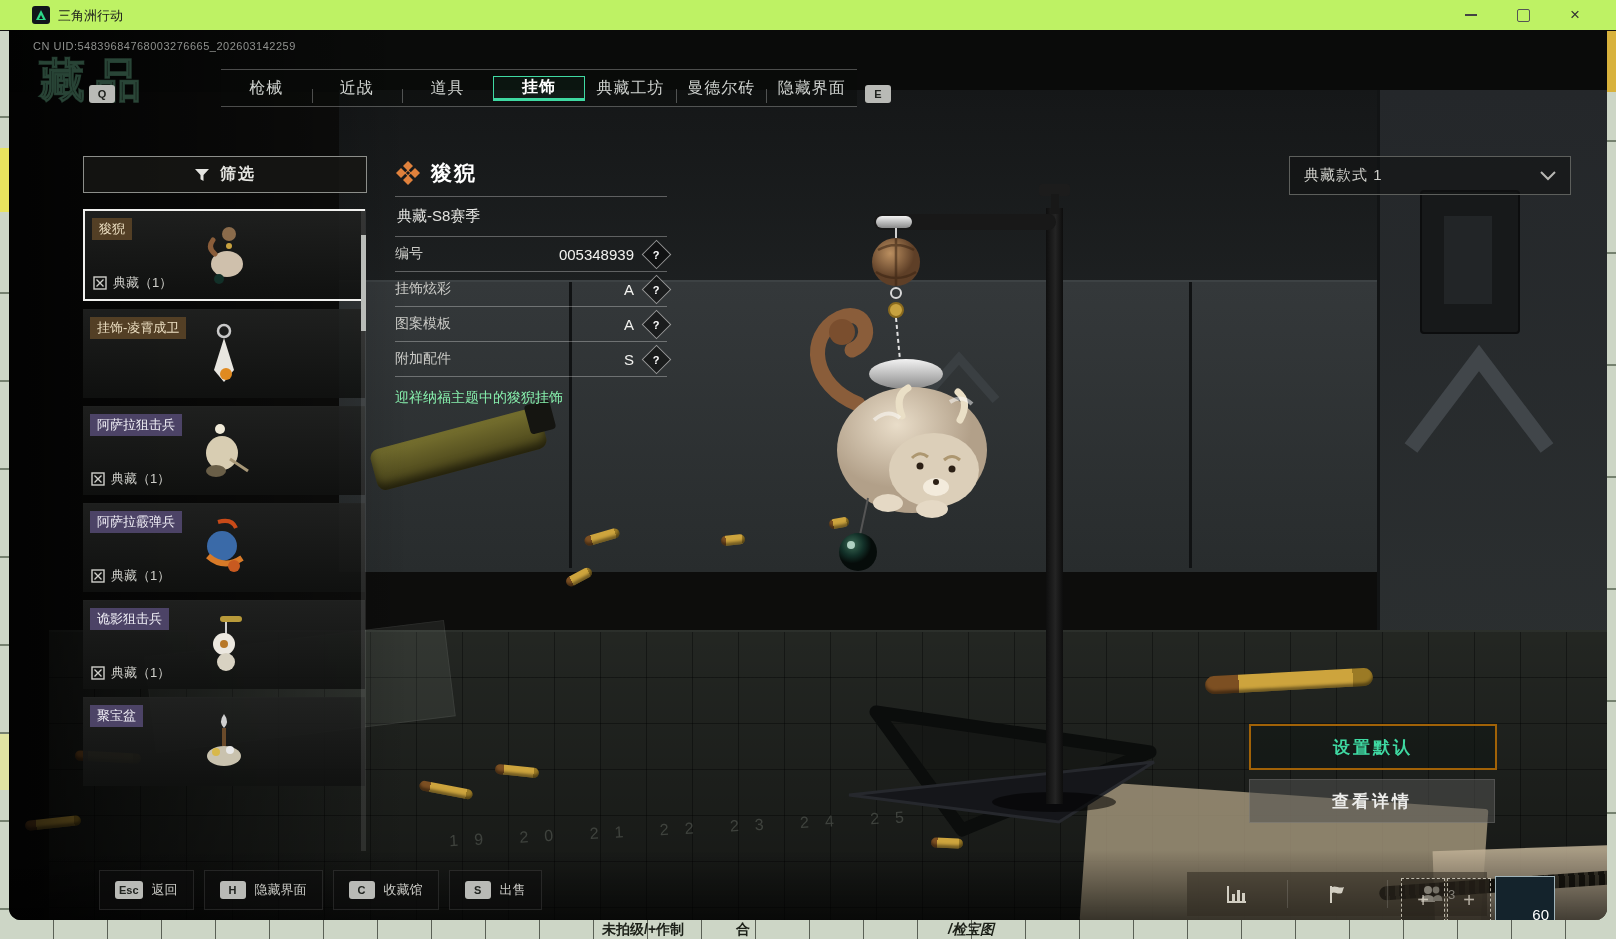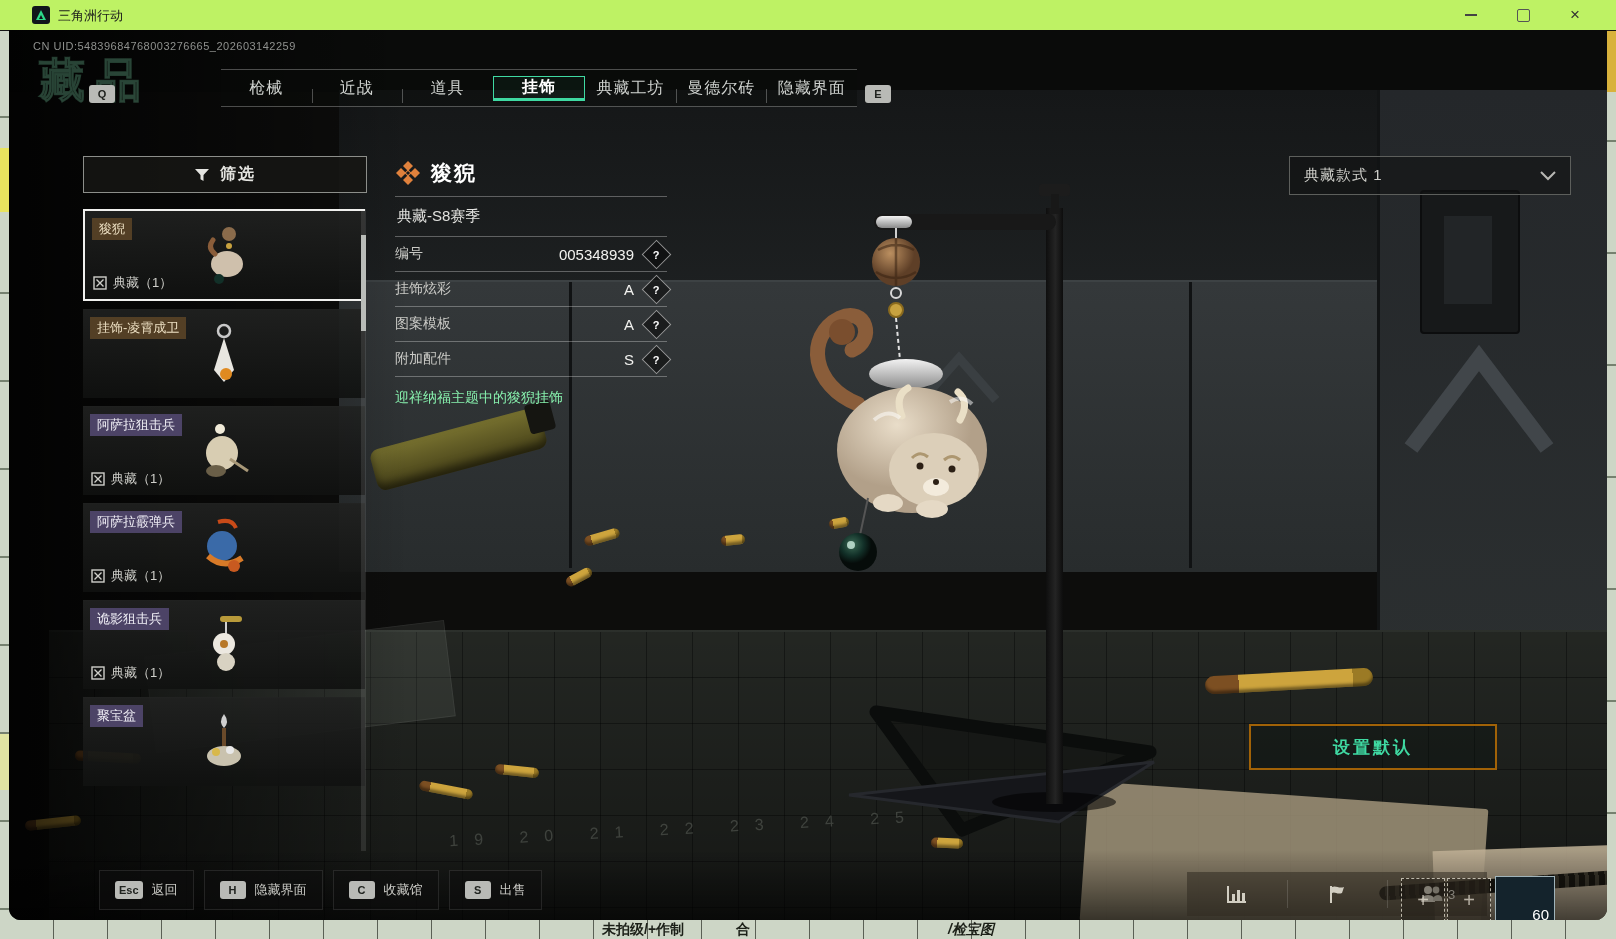--- a/index.html
+++ b/index.html
@@ -444,20 +444,21 @@
     </div>
 
     <div class="abs" id="style-dd">
       <span>典藏款式 1</span>
       <svg width="16" height="10" viewBox="0 0 16 10">
         <polyline points="1,1 8,8 15,1" fill="none" stroke="#b8b8b4" stroke-width="2"></polyline>
       </svg>
     </div>
 
     <div class="abs act" id="btn-default">设置默认</div>
+    <div class="abs act" id="btn-detail">查看详情</div>
 
     <div class="abs" id="hotkeys">
       <div class="hk">
         <span class="keycap">Esc</span>
         <span>返回</span>
       </div>
       <div class="hk">
         <span class="keycap">H</span>
         <span>隐藏界面</span>
       </div>

